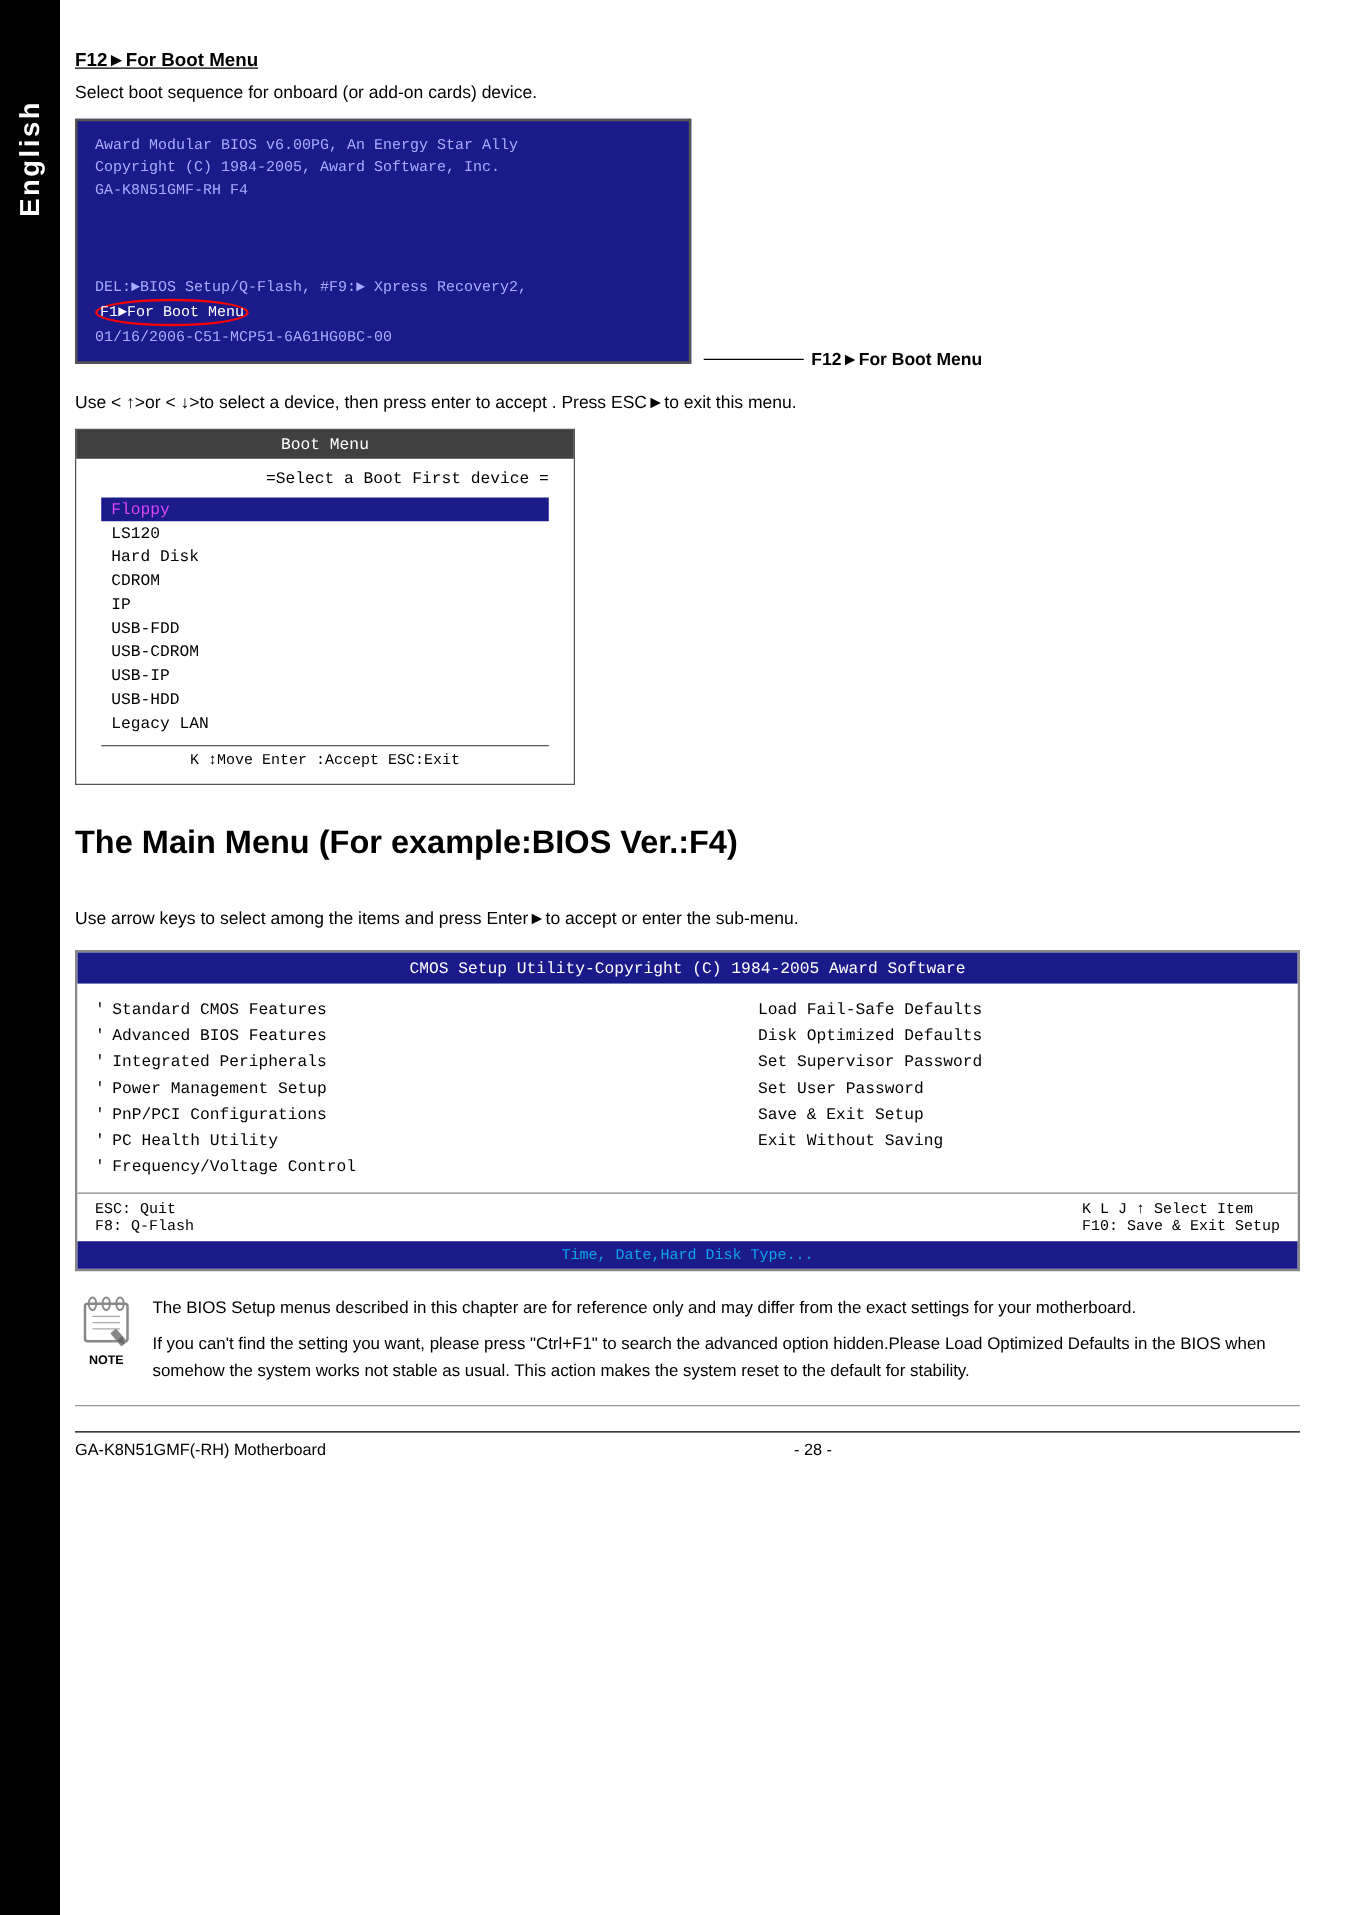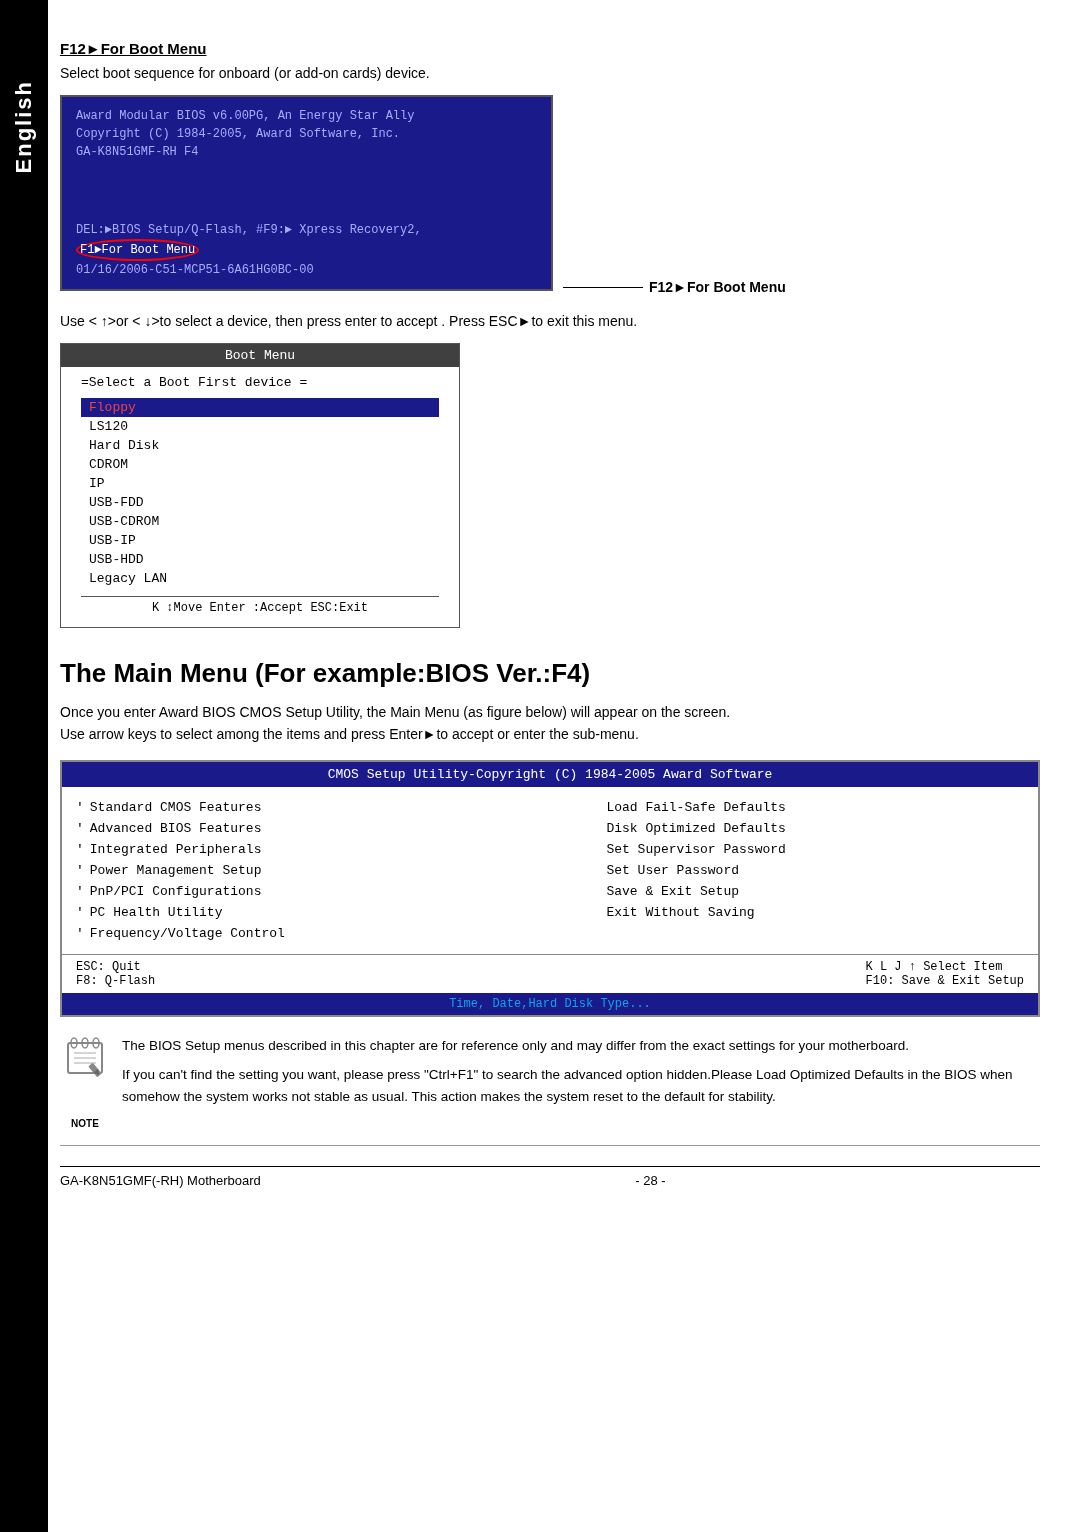--- a/index.html
+++ b/index.html
@@ -96,31 +96,31 @@
       text-align: center;
       background: #404040;
       color: #fff;
       padding: 4px 0;
       font-size: 13px;
     }
     .boot-menu-body {
       padding: 8px 20px;
     }
     .boot-menu-select {
-      text-align: left;
+      text-align: right;
       margin-bottom: 8px;
       font-size: 13px;
     }
     .boot-menu-item {
       padding: 2px 8px;
       font-size: 13px;
     }
     .boot-menu-item.selected {
       background: #1a1a8a;
-      color: #ef4444;
+      color: #d946ef;
     }
     .boot-menu-footer {
       border-top: 1px solid #555;
       text-align: center;
       padding: 4px 0;
       font-size: 12px;
       margin-top: 8px;
     }
 
     
@@ -192,21 +192,20 @@
       gap: 12px;
       margin-bottom: 16px;
       margin-top: 6px;
     }
     .note-icon {
       width: 50px;
       flex-shrink: 0;
       display: flex;
       flex-direction: column;
       align-items: center;
-      gap: 35px;
     }
     .note-text-block {
       font-size: 13.5px;
       line-height: 1.6;
     }
 
     
     .page-footer {
       border-top: 1px solid #000;
       display: flex;
@@ -273,21 +272,21 @@
       <div class="boot-menu-item">USB-IP</div>
       <div class="boot-menu-item">USB-HDD</div>
       <div class="boot-menu-item">Legacy LAN</div>
       <div class="boot-menu-footer">K ↕Move  Enter :Accept  ESC:Exit</div>
     </div>
   </div>
 
   <div class="main-section-title">The Main Menu (For example:BIOS Ver.:F4)</div>
 
   <div class="main-section-desc">
-    <span>Once you enter Award BIOS CMOS Setup Utility, the Main Menu (as figure below) will appear on the screen.</span><br>
+    <br>
     <span>Use arrow keys to select among the items and press Enter►to accept or enter the sub-menu.</span>
   </div>
 
   <div class="cmos-box">
     <div class="cmos-title">CMOS Setup Utility-Copyright (C) 1984-2005 Award Software</div>
     <div class="cmos-body">
       <div class="cmos-left-col">
         <div class="cmos-item">
           <span class="cmos-bullet">'</span>
           <span>Standard CMOS Features</span>

